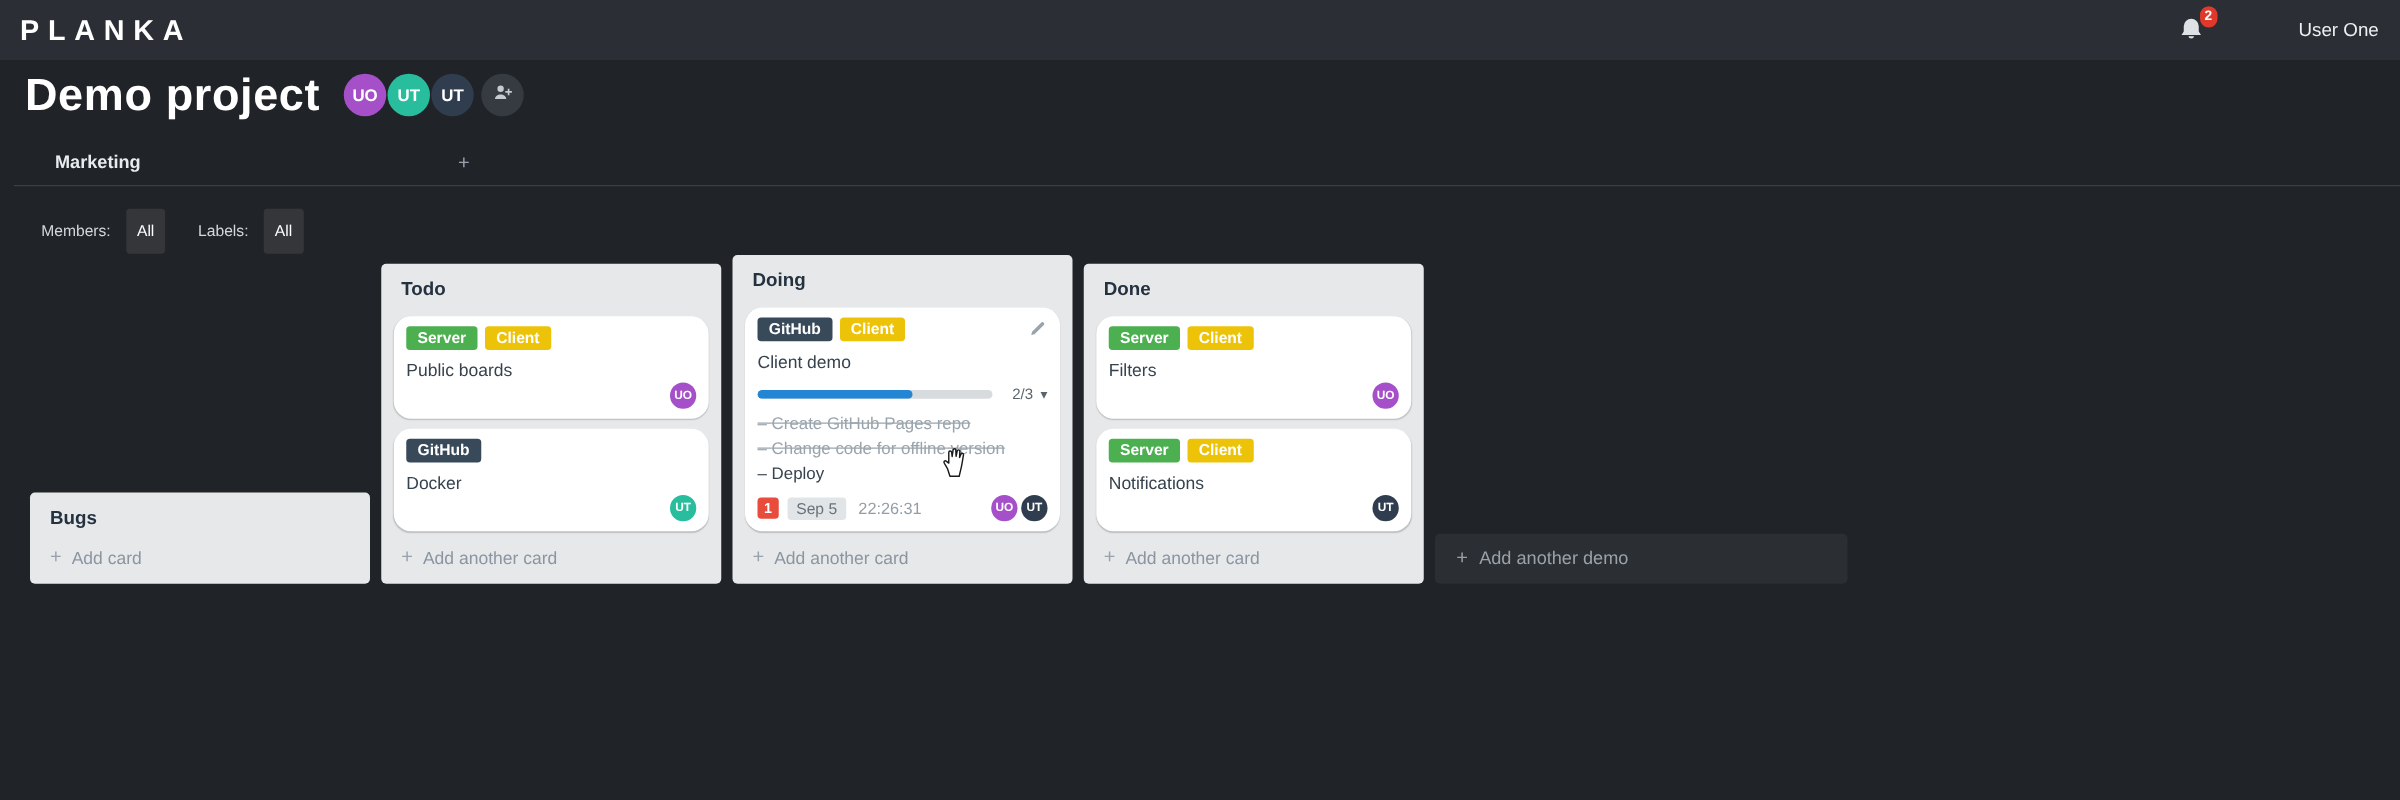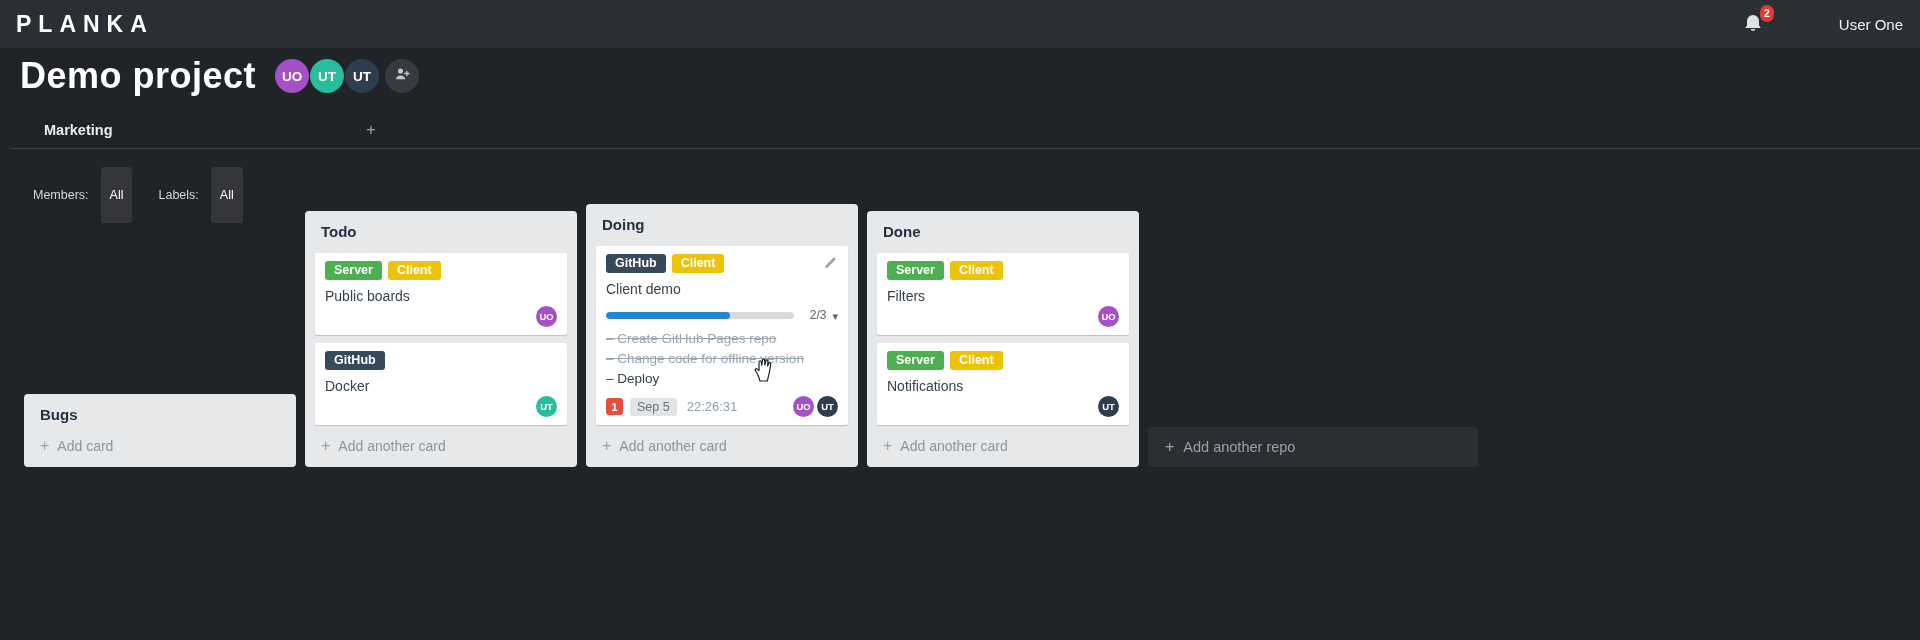--- a/index.html
+++ b/index.html
@@ -28,29 +28,29 @@
   
   .tabs { position:absolute; left:11px; top:112px; width:100%; height:37px; border-bottom:1px solid rgba(255,255,255,0.13); }
   .tab { position:absolute; top:0; height:36px; line-height:36px; font-size:14.5px; font-weight:bold; color:#e9ecef; cursor:pointer; }
   .tab-marketing { left:33px; }
   .tab-dev { left:181px; width:159px; text-align:center; background:rgba(255,255,255,0.055); border-radius:4px 4px 0 0; color:#fff; }
   .tab-add { position:absolute; left:348px; top:0; width:24px; height:36px; line-height:35px; text-align:center;
              color:#d2d6da; font-size:18px; font-weight:bold; cursor:pointer; }
 
   
   .filters { position:absolute; left:33px; top:167px; display:flex; align-items:center; font-size:12.5px; color:#d3d8dc; }
-  .all-btn { margin-left:12px; background:rgba(255,255,255,0.09); border-radius:3px; padding:21px 9px; color:#fff; cursor:pointer; }
+  .all-btn { margin-left:12px; background:rgba(255,255,255,0.09); border-radius:3px; padding:11px 9px; color:#fff; cursor:pointer; }
   .filter-gap { margin-left:26px; }
 
   
   .board { position:absolute; left:24px; top:204px; display:flex; align-items:flex-end; gap:9px; }
   .list { width:272px; background:#e6e8ea; border-radius:4px; padding:11px 10px 10px; }
   .list-title { font-size:15px; font-weight:bold; color:#24313f; margin:1px 0 0 6px; cursor:pointer; }
   .cards { margin-top:13px; display:flex; flex-direction:column; gap:8px; }
-  .card { position:relative; background:#fff; border-radius:2px; box-shadow:0 1px 1px rgba(0,0,0,0.18); padding:8px 10px; cursor:pointer; }
+  .card { position:relative; background:#fff; border-radius:14px; box-shadow:0 1px 1px rgba(0,0,0,0.18); padding:8px 10px; cursor:pointer; }
   .label-row { display:flex; gap:6px; margin-bottom:8px; }
   .card-label { border-radius:3px; padding:2px 9px 3px; font-size:12.5px; font-weight:bold; color:#fff; }
   .card-title { font-size:14px; color:#36424d; }
   .card-members { display:flex; justify-content:flex-end; gap:3px; margin-top:2px; }
   .avatar-sm { width:21px; height:21px; border-radius:50%; color:#fff; font-size:9.5px; font-weight:bold;
                display:flex; align-items:center; justify-content:center; }
   .add-card { margin:12px 0 2px 6px; color:#8b95a0; font-size:14px; display:flex; align-items:center; gap:8px; cursor:pointer; }
   .plus-icon::before { content:"+"; font-size:16px; color:#99a2ac; font-weight:normal; }
 
   
@@ -232,21 +232,21 @@
         </div>
       </div>
       <div class="add-card">
         <span class="plus-icon"></span>
         <span>Add another card</span>
       </div>
     </div>
 
     <div class="add-list">
       <span class="plus-icon"></span>
-      <span>Add another repo</span>
+      <span>Add another demo</span>
     </div>
   </div>
 
   <div class="cursor-hand">
     <svg width="25" height="28" viewBox="0 0 24 26">
       <path d="M8.6 24.5 6.8 19c-.5-1.4-2.1-3.6-2.7-4.9-.4-.9.7-1.8 1.6-1.2l2 1.5V6.2c0-1.5 2-1.5 2.2-.1l.4 3.2.7-4.9c.2-1.4 2.1-1.3 2.1.1l.2 4.7.9-4.1c.3-1.3 2.1-1 2 .3l-.2 4.8 1.1-2.7c.5-1.1 2.1-.6 1.9.6l-1 5.9c-.4 3-1.2 5.6-2.3 10.5z" fill="#fff" stroke="#1a1a1a" stroke-width="1.1" stroke-linejoin="round"></path>
     </svg>
   </div>
 
 </div>

